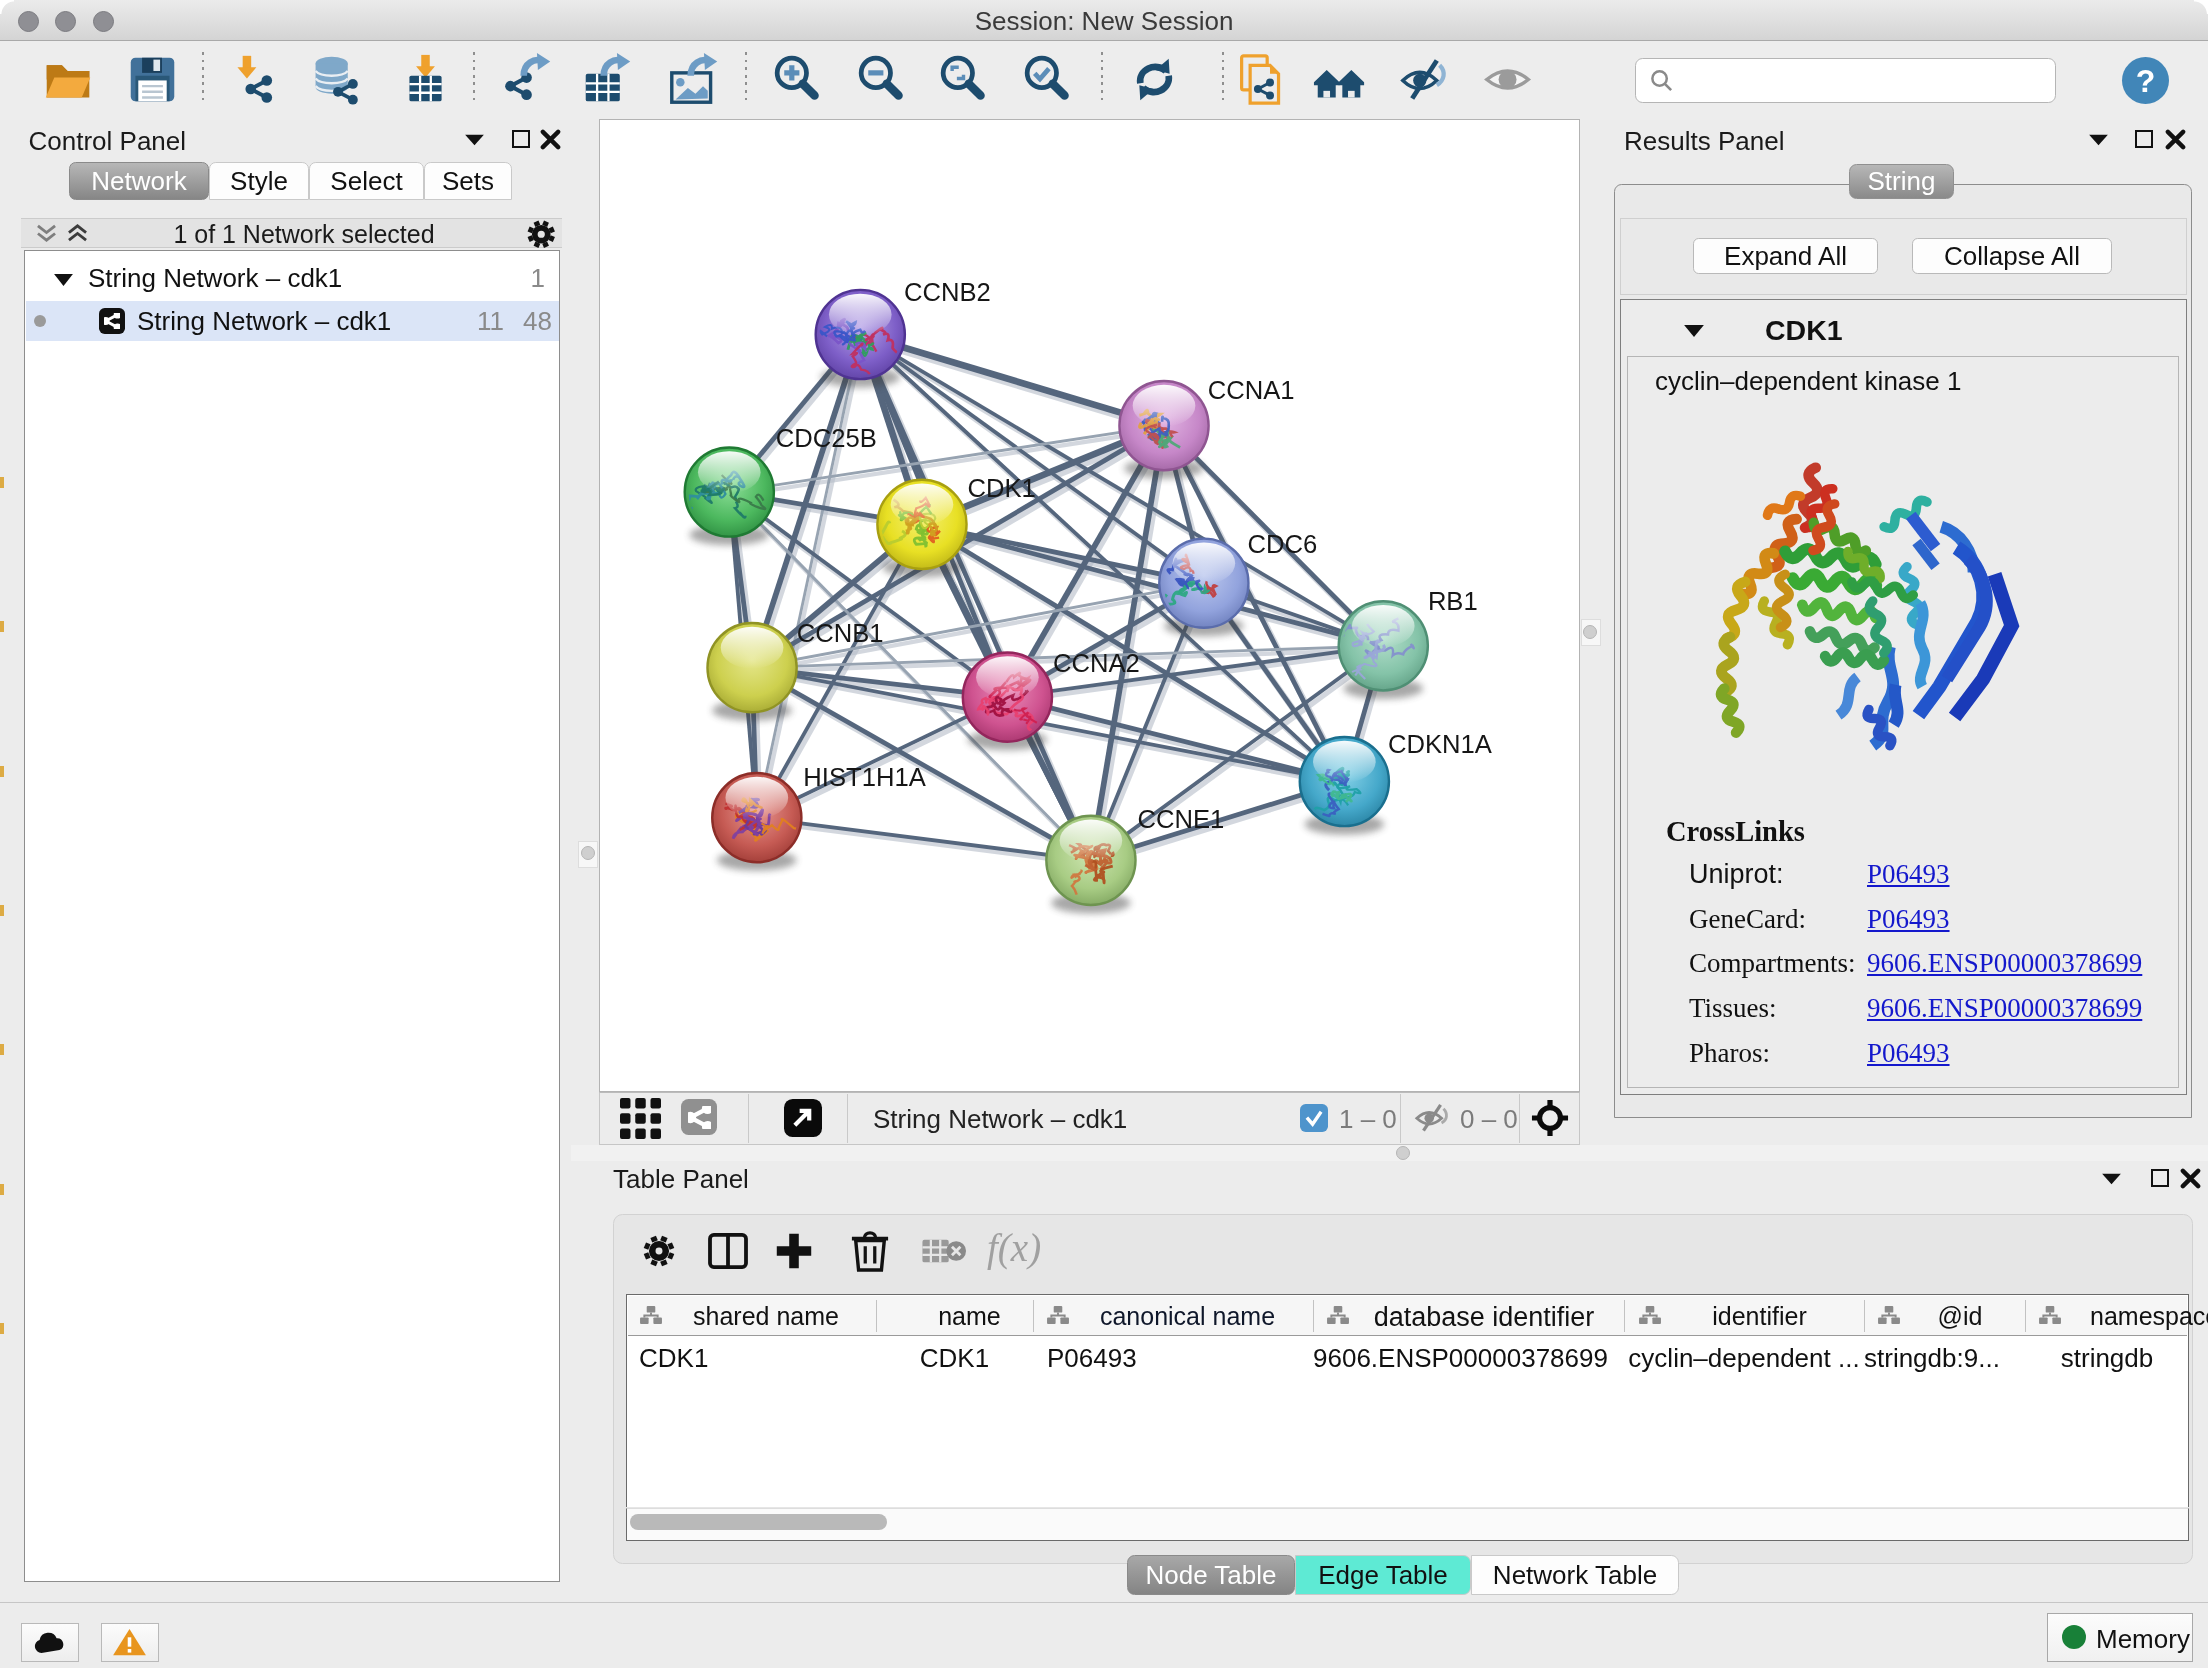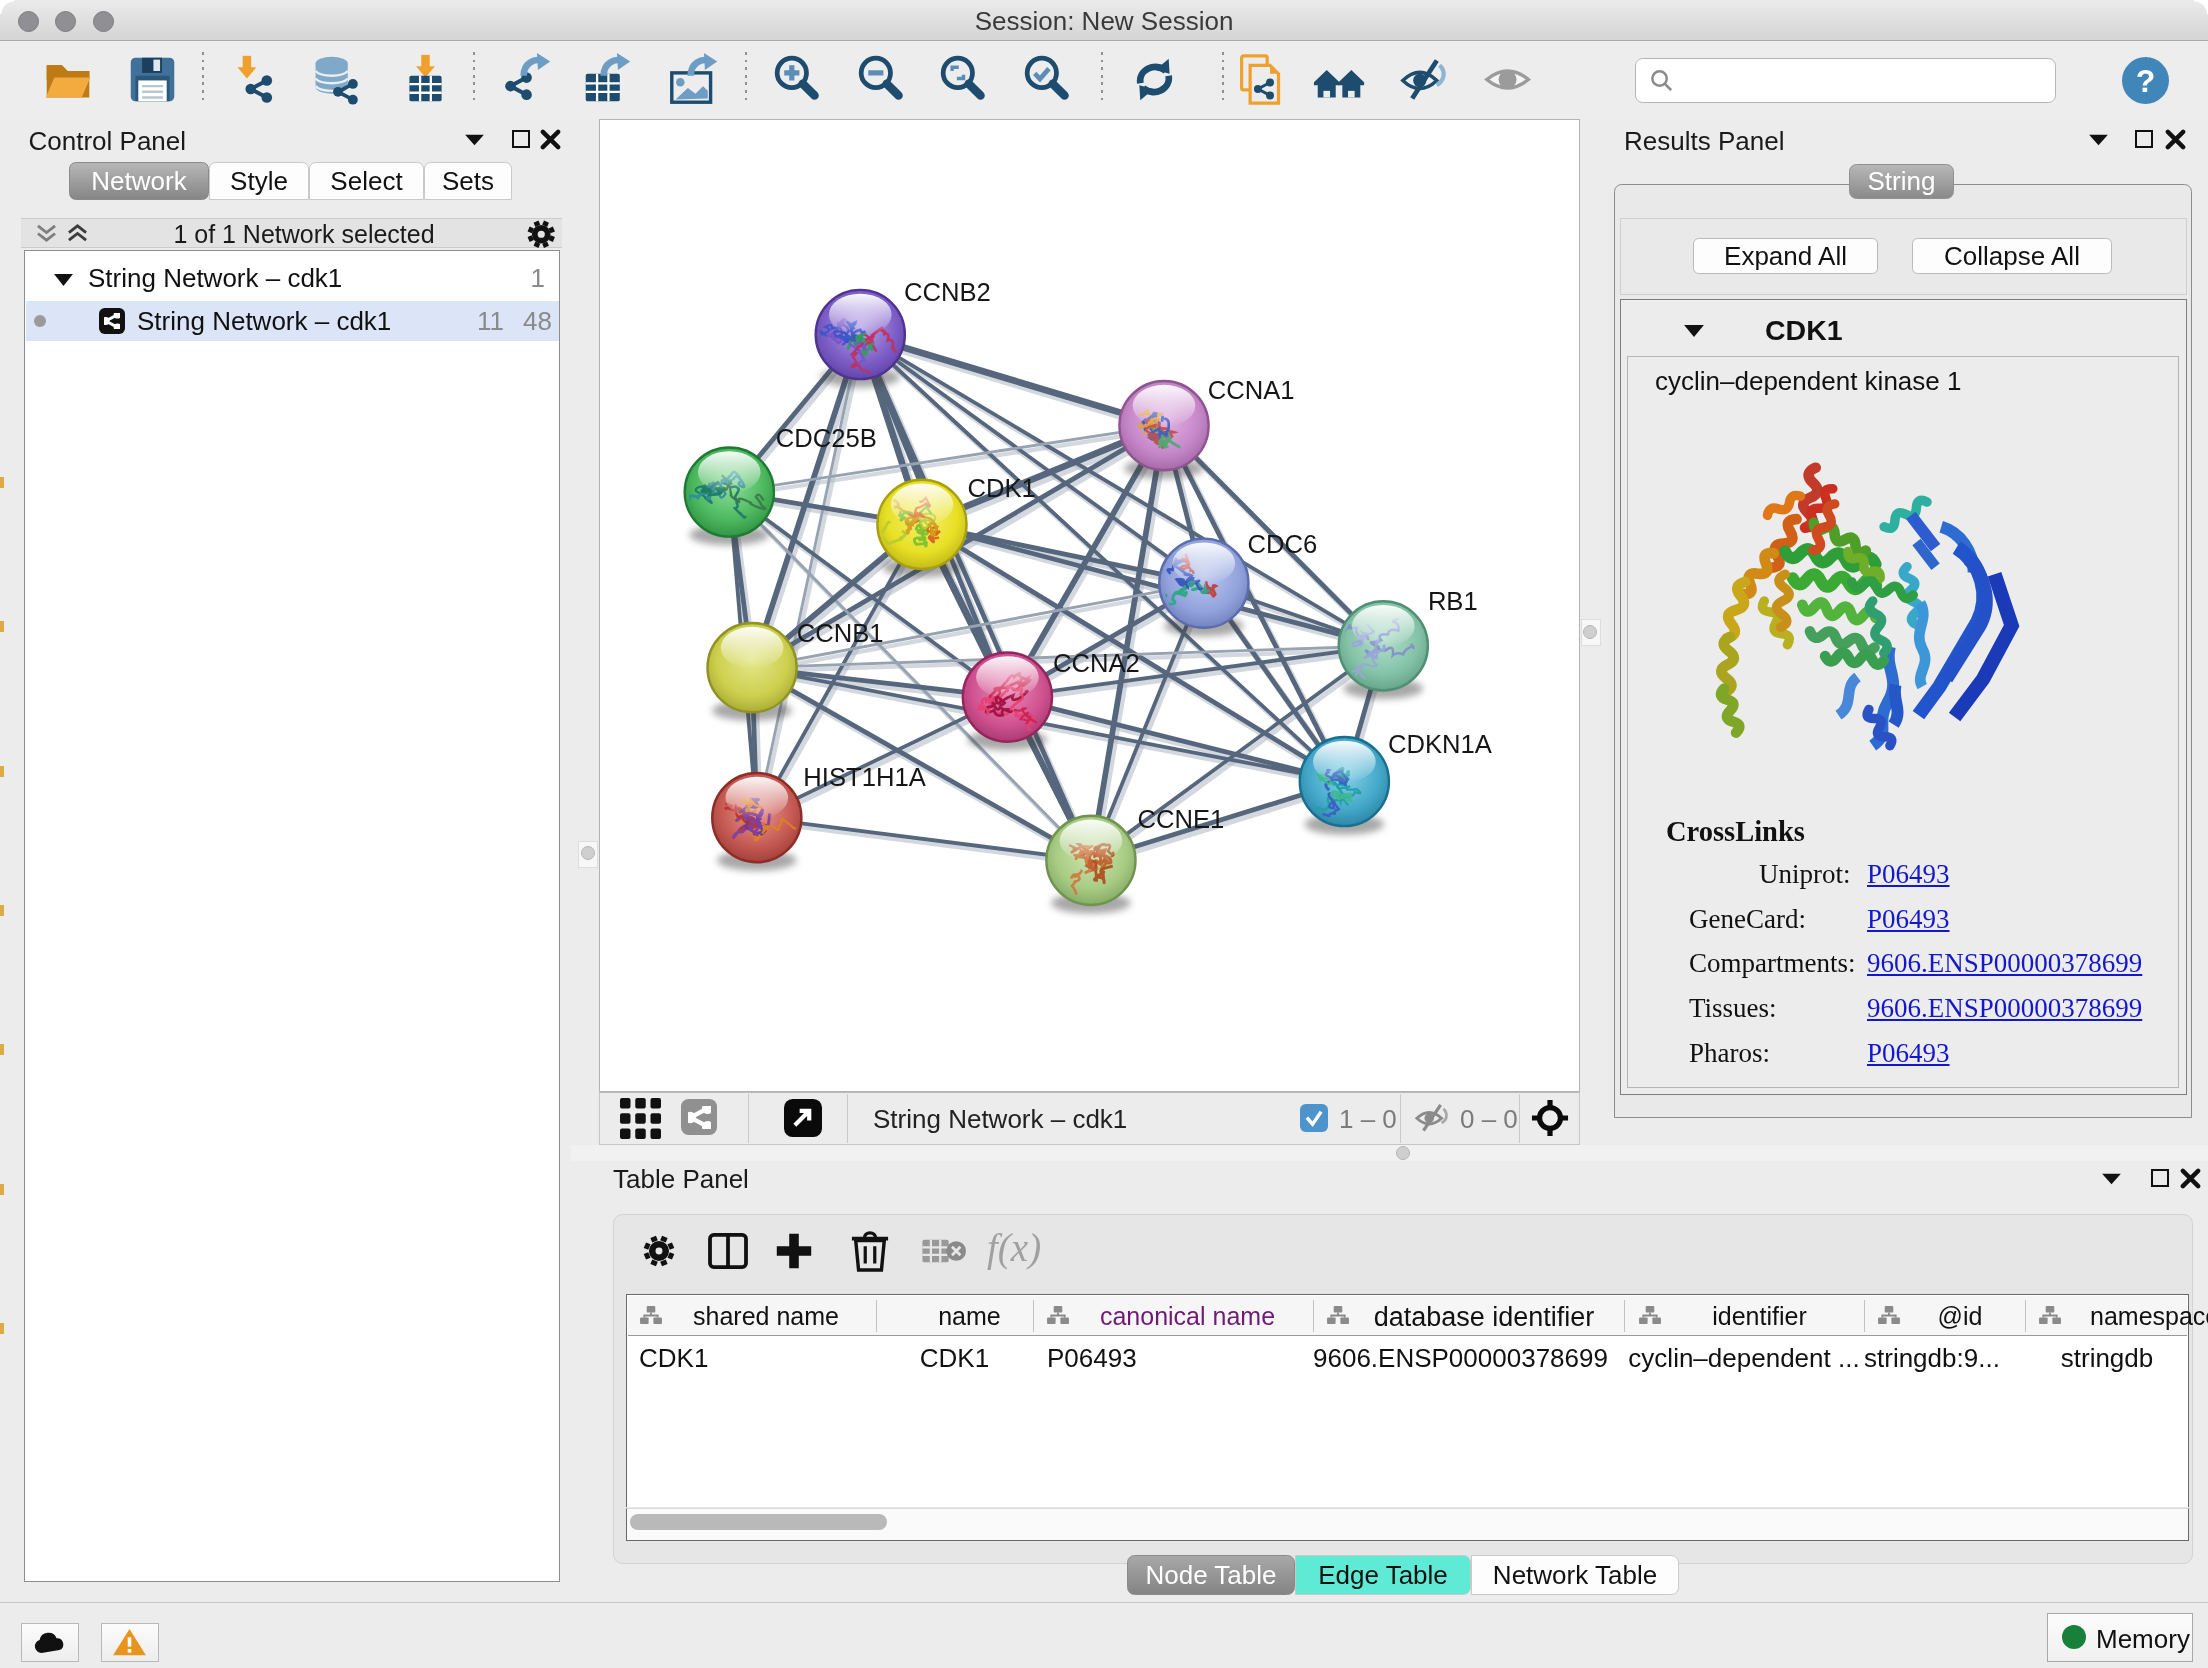--- a/index.html
+++ b/index.html
@@ -648,21 +648,21 @@
       <path d="M252 58l26 34" stroke="#2d5cd0" stroke-width="12.5"></path>
       <path d="M236 236c-4 18 8 26-2 42" stroke="#2458c8" stroke-width="12.5"></path>
       <path d="M172.0 46.0 Q160.1 47.9 166.3 58.2 Q172.5 68.6 160.6 70.5 Q148.7 72.4 154.9 82.7 Q161.1 93.0 149.2 94.9" stroke="#cf4a1e" stroke-width="10.0" fill="none" stroke-linecap="round"></path>
       <path d="M120.0 120.0 Q107.4 125.9 118.8 133.9 Q130.1 142.0 117.6 147.9 Q105.0 153.8 116.3 161.8 Q127.7 169.9 115.1 175.8" stroke="#c89018" stroke-width="10.0" fill="none" stroke-linecap="round"></path>
       <path d="M190.0 128.0 Q194.4 139.2 202.9 130.7 Q211.4 122.3 215.8 133.5 Q220.2 144.6 228.7 136.2 Q237.3 127.8 241.6 139.0 Q246.0 150.1 254.6 141.7" stroke="#2f9e44" stroke-width="10.0" fill="none" stroke-linecap="round"></path>
       <path d="M312 104c20 18 26 48 12 72l-34 54" stroke="#2450c8" stroke-width="13" fill="none"></path>
       <path d="M258 86l20 26" stroke="#2e66cc" stroke-width="11"></path>
     </g>
   </svg>
 <div class="abs" style="left:1666px;top:816px;font-size:28.5px;font-weight:bold;color:#111;font-family:'Liberation Serif',serif;">CrossLinks</div>
-<div class="abs" style="left:1759px;top:859px;font-size:27px;color:#111;font-family:Liberation Serif, serif;">Uniprot:</div>
+<div class="abs" style="left:1689px;top:859px;font-size:27px;color:#111;font-family:Liberation Sans, sans-serif;">Uniprot:</div>
 <div class="abs" style="left:1867px;top:859px;font-size:27px;color:#1418cc;text-decoration:underline;font-family:'Liberation Serif',serif;">P06493</div>
 <div class="abs" style="left:1689px;top:904px;font-size:27px;color:#111;font-family:'Liberation Serif',serif;">GeneCard:</div>
 <div class="abs" style="left:1867px;top:904px;font-size:27px;color:#1418cc;text-decoration:underline;font-family:'Liberation Serif',serif;">P06493</div>
 <div class="abs" style="left:1689px;top:948px;font-size:27px;color:#111;font-family:'Liberation Serif',serif;">Compartments:</div>
 <div class="abs" style="left:1867px;top:948px;font-size:27px;color:#1418cc;text-decoration:underline;font-family:'Liberation Serif',serif;">9606.ENSP00000378699</div>
 <div class="abs" style="left:1689px;top:993px;font-size:27px;color:#111;font-family:'Liberation Serif',serif;">Tissues:</div>
 <div class="abs" style="left:1867px;top:993px;font-size:27px;color:#1418cc;text-decoration:underline;font-family:'Liberation Serif',serif;">9606.ENSP00000378699</div>
 <div class="abs" style="left:1689px;top:1038px;font-size:27px;color:#111;font-family:'Liberation Serif',serif;">Pharos:</div>
 <div class="abs" style="left:1867px;top:1038px;font-size:27px;color:#1418cc;text-decoration:underline;font-family:'Liberation Serif',serif;">P06493</div>
 <div class="abs" style="left:613px;top:1164px;font-size:26px;color:#1a1a1a">Table Panel</div>
@@ -720,21 +720,21 @@
 <div class="abs" style="left:908px;top:1302px;width:123px;text-align:center;font-size:25px;color:#111;overflow:hidden;white-space:nowrap">name</div>
 <div class="abs" style="left:1033px;top:1300px;width:1px;height:32px;background:#c2c2c2"></div>
 <svg class="abs" style="left:1046px;top:1305px" width="24" height="20" viewBox="0 0 25 21">
     <g fill="#8a8a8a">
       <rect x="8" y="1" width="9" height="7" rx="1"></rect>
       <rect x="1" y="13" width="9" height="7" rx="1"></rect>
       <rect x="15" y="13" width="9" height="7" rx="1"></rect>
     </g>
     <path d="M12.5 8v3M5.5 13v-2h14v2" stroke="#8a8a8a" stroke-width="2" fill="none"></path>
   </svg>
-<div class="abs" style="left:1065px;top:1302px;width:245px;text-align:center;font-size:25px;color:#701a75;overflow:hidden;white-space:nowrap">canonical name</div>
+<div class="abs" style="left:1065px;top:1302px;width:245px;text-align:center;font-size:25px;color:#0f172a;overflow:hidden;white-space:nowrap">canonical name</div>
 <div class="abs" style="left:1313px;top:1300px;width:1px;height:32px;background:#c2c2c2"></div>
 <svg class="abs" style="left:1326px;top:1305px" width="24" height="20" viewBox="0 0 25 21">
     <g fill="#8a8a8a">
       <rect x="8" y="1" width="9" height="7" rx="1"></rect>
       <rect x="1" y="13" width="9" height="7" rx="1"></rect>
       <rect x="15" y="13" width="9" height="7" rx="1"></rect>
     </g>
     <path d="M12.5 8v3M5.5 13v-2h14v2" stroke="#8a8a8a" stroke-width="2" fill="none"></path>
   </svg>
 <div class="abs" style="left:1345px;top:1302px;width:278px;text-align:center;font-size:27px;color:#111;overflow:hidden;white-space:nowrap">database identifier</div>

